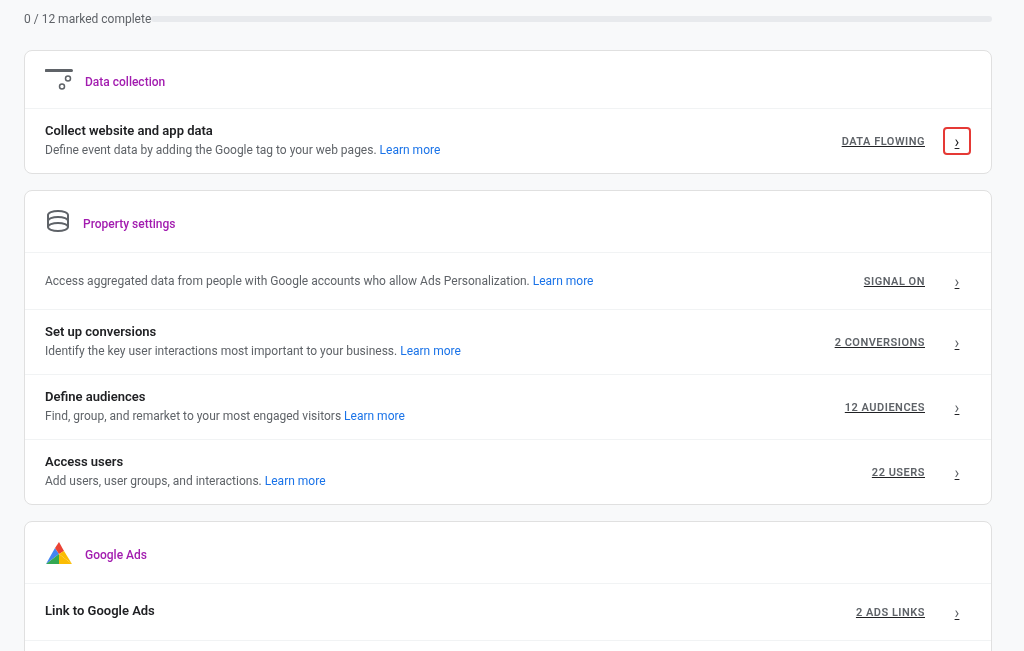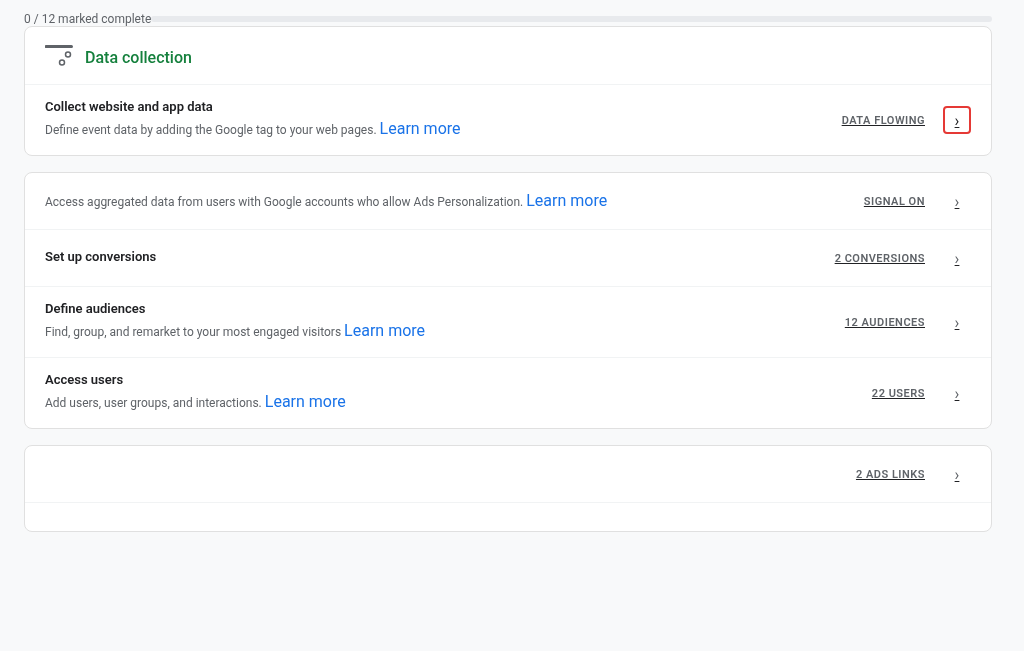--- a/index.html
+++ b/index.html
@@ -11,21 +11,21 @@
     }
     .page-wrapper {
       max-width: 1000px;
       margin: 0 auto;
       padding: 12px 16px 24px;
     }
     .progress-bar-section {
       display: flex;
       align-items: center;
       gap: 0;
-      margin-bottom: 0;
+      margin-bottom: 24px;
     }
     .progress-label {
       font-size: 12px;
       color: #5f6368;
       white-space: nowrap;
     }
     .progress-track {
       flex: 1;
       height: 6px;
       background: #e8eaed;
@@ -45,23 +45,23 @@
       overflow: hidden;
     }
     .card-header {
       display: flex;
       align-items: center;
       gap: 12px;
       padding: 18px 20px 14px;
       border-bottom: 1px solid #f1f3f4;
     }
     .card-title {
-      font-size: 16px;
+      font-size: 12px;
       font-weight: 500;
-      color: #15803d;
+      color: #a21caf;
     }
     .card-row {
       display: flex;
       align-items: center;
       justify-content: flex-start;
       padding: 14px 20px;
       border-bottom: 1px solid #f1f3f4;
       cursor: pointer;
     }
     .card-row:last-child {
@@ -106,21 +106,21 @@
       font-size: 16px;
     }
     .chevron-highlighted {
       border: 2px solid #e53935;
       border-radius: 4px;
       color: #202124;
     }
     .learn-more {
       color: #1a73e8;
       text-decoration: none;
-      font-size: 16px;
+      font-size: 12px;
       margin-top: 16px;
     }
     
     .page-container {
       position: relative;
       padding-right: 8px;
     }
   </style>
 </head>
 <body>
@@ -158,37 +158,58 @@
           </div>
         </div>
         <div class="row-right">
           <span class="status-label">DATA FLOWING</span>
           <div class="chevron chevron-highlighted">›</div>
         </div>
       </div>
     </div>
 
     <div class="card">
-
-      <div class="card-row">
-        <div class="row-left">
-          <div class="row-desc">
-            <span>Access aggregated data from users with Google accounts who allow Ads Personalization.</span>
+      <div class="card-header">
+        <div>
+          <svg width="26" height="26" viewBox="0 0 26 26">
+
+            <ellipse cx="13" cy="6" rx="10" ry="4" fill="none" stroke="#5f6368" stroke-width="2"></ellipse>
+            <rect x="3" y="6" width="20" height="6" fill="white" stroke="none"></rect>
+            <line x1="3" y1="6" x2="3" y2="12" stroke="#5f6368" stroke-width="2"></line>
+            <line x1="23" y1="6" x2="23" y2="12" stroke="#5f6368" stroke-width="2"></line>
+            <ellipse cx="13" cy="12" rx="10" ry="4" fill="none" stroke="#5f6368" stroke-width="2"></ellipse>
+            <rect x="3" y="12" width="20" height="6" fill="white" stroke="none"></rect>
+            <line x1="3" y1="12" x2="3" y2="18" stroke="#5f6368" stroke-width="2"></line>
+            <line x1="23" y1="12" x2="23" y2="18" stroke="#5f6368" stroke-width="2"></line>
+            <ellipse cx="13" cy="18" rx="10" ry="4" fill="none" stroke="#5f6368" stroke-width="2"></ellipse>
+          </svg>
+        </div>
+        <span class="card-title">Property settings</span>
+      </div>
+
+      <div class="card-row">
+        <div class="row-left">
+          <div class="row-desc">
+            <span>Access aggregated data from people with Google accounts who allow Ads Personalization.</span>
             <a class="learn-more" href="#">Learn more</a>
           </div>
         </div>
         <div class="row-right">
           <span class="status-label">SIGNAL ON</span>
           <div class="chevron">›</div>
         </div>
       </div>
 
       <div class="card-row">
         <div class="row-left">
           <div class="row-title">Set up conversions</div>
+          <div class="row-desc">
+            <span>Identify the key user interactions most important to your business.</span>
+            <a class="learn-more" href="#">Learn more</a>
+          </div>
         </div>
         <div class="row-right">
           <span class="status-label">2 CONVERSIONS</span>
           <div class="chevron">›</div>
         </div>
       </div>
 
       <div class="card-row">
         <div class="row-left">
           <div class="row-title">Define audiences</div>
@@ -212,23 +233,42 @@
           </div>
         </div>
         <div class="row-right">
           <span class="status-label">22 USERS</span>
           <div class="chevron">›</div>
         </div>
       </div>
     </div>
 
     <div class="card">
-
-      <div class="card-row">
-        <div class="row-left">
+      <div class="card-header">
+        <div>
+          
+          <svg width="28" height="26" viewBox="0 0 28 26">
+            <polygon points="14,2 27,24 1,24" fill="none"></polygon>
+
+            <polygon points="1,24 10,8 14,14" fill="#4285F4"></polygon>
+
+            <polygon points="14,2 19,11 14,14 10,8" fill="#EA4335"></polygon>
+
+            <polygon points="14,14 19,11 27,24" fill="#FBBC04"></polygon>
+
+            <polygon points="1,24 14,24 14,14" fill="#34A853"></polygon>
+            <polygon points="14,24 27,24 14,14" fill="#FBBC04"></polygon>
+          </svg>
+        </div>
+        <span class="card-title">Google Ads</span>
+      </div>
+
+      <div class="card-row">
+        <div class="row-left">
+          <div class="row-title">Link to Google Ads</div>
         </div>
         <div class="row-right">
           <span class="status-label">2 ADS LINKS</span>
           <div class="chevron">›</div>
         </div>
       </div>
 
       <div class="card-row">
         
         

